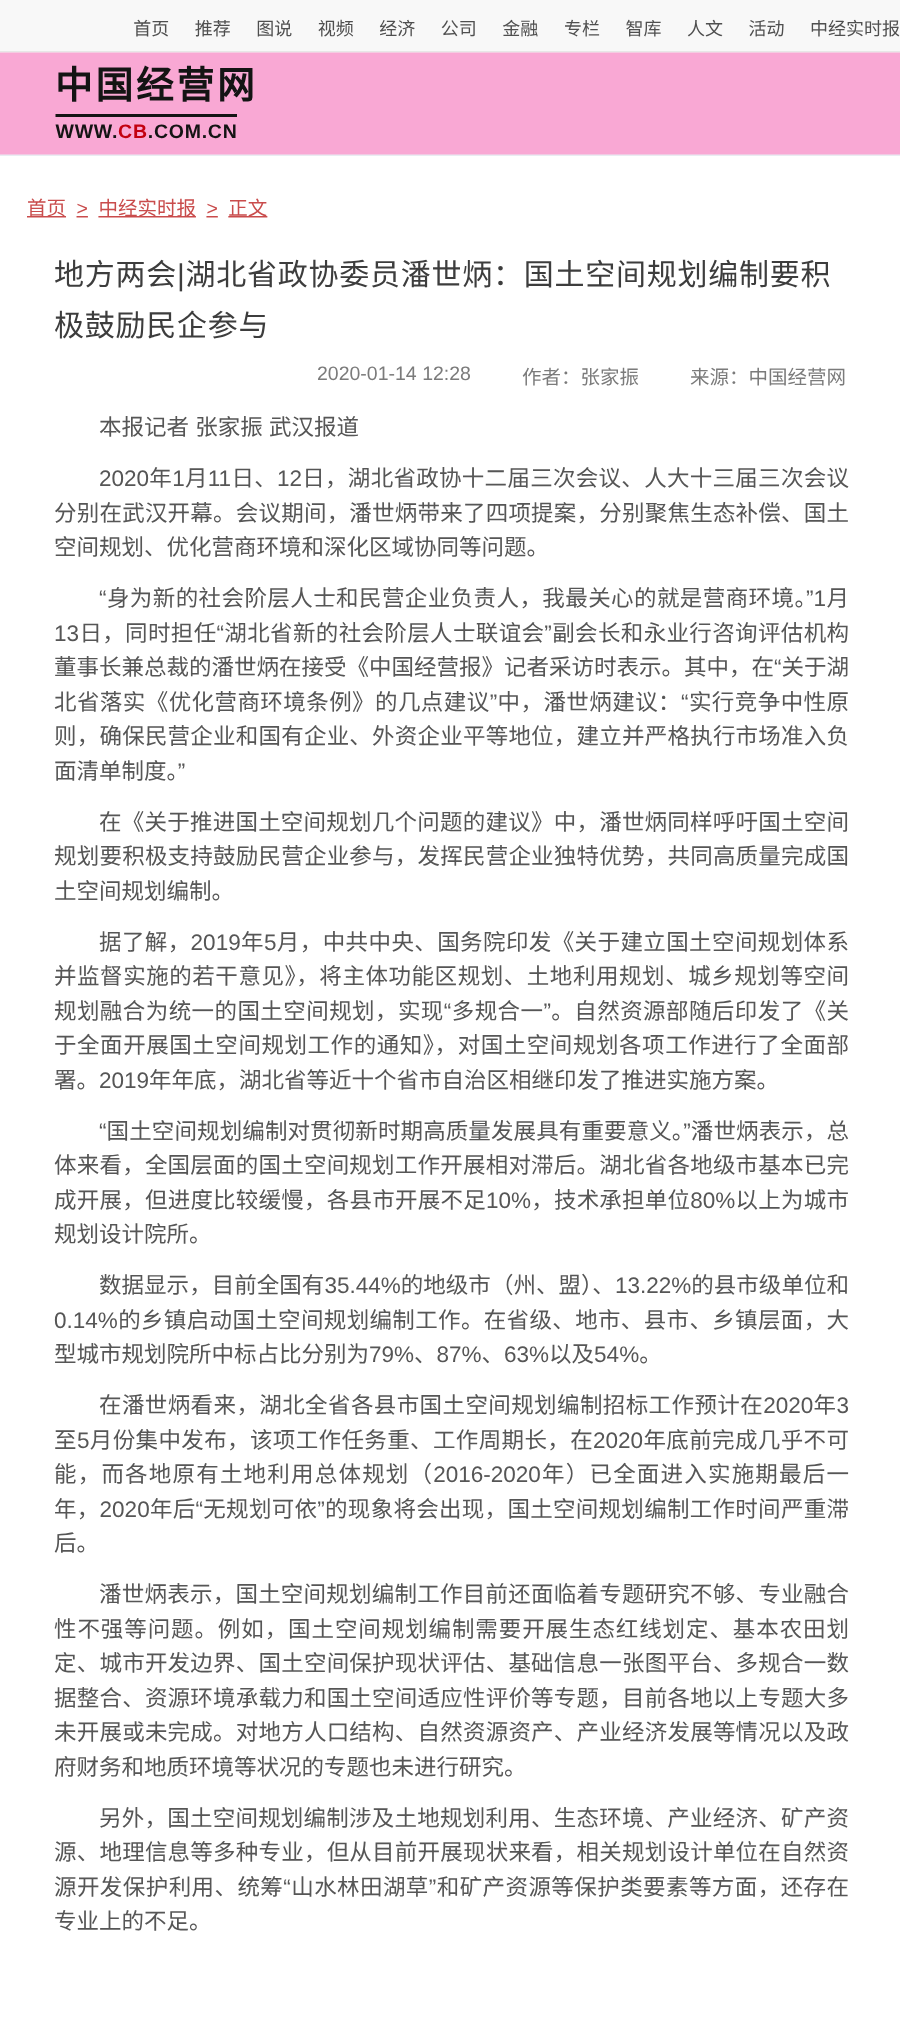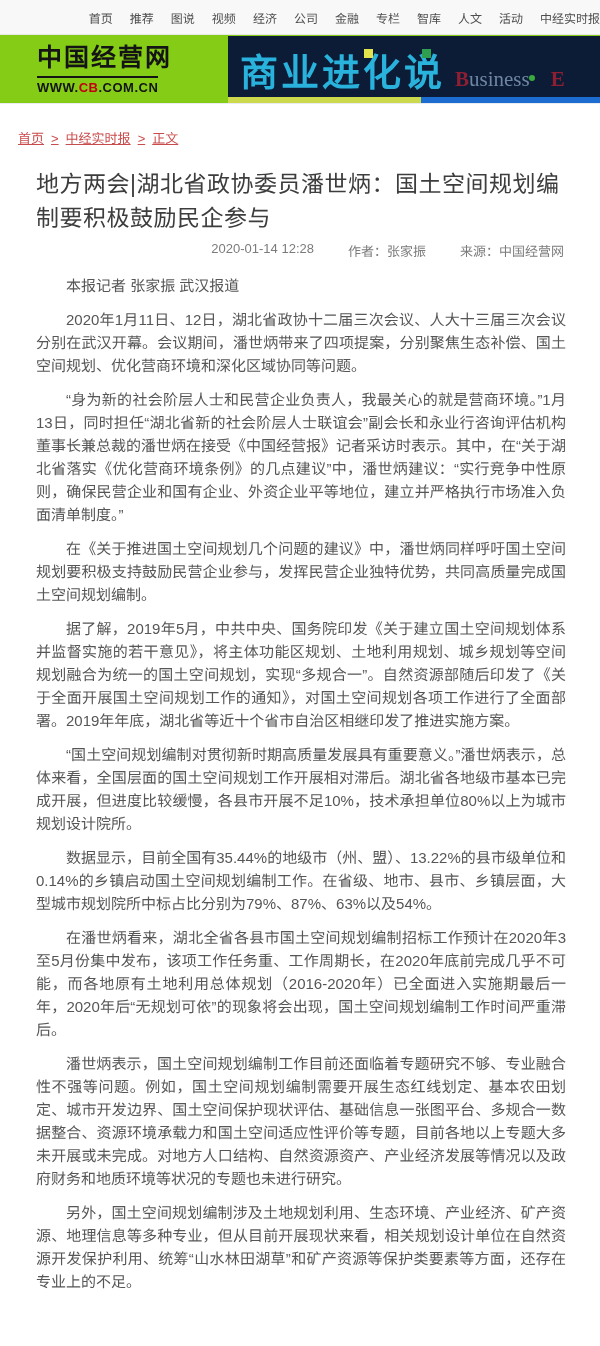--- a/index.html
+++ b/index.html
@@ -26,21 +26,21 @@
     color: #4f4f4f;
     white-space: nowrap;
   }
   .nav-item { cursor: pointer; }
 
   
   .header {
     position: relative;
     height: 69px;
     border-bottom: 1px solid #e9ecf2;
-    background: #84cc16;
+    background: #f9a8d4;
   }
   .logo { position: absolute; left: 37px; top: 9px; cursor: pointer; }
   .logo-title {
     font-family: "Liberation Serif", serif;
     font-weight: bold;
     font-size: 25px;
     color: #141414;
     letter-spacing: 2px;
     line-height: 1.15;
   }
@@ -95,21 +95,21 @@
     font-size: 13px;
     color: #c94c4c;
     text-decoration: underline;
   }
   .bc-item { cursor: pointer; }
   .bc-sep { margin: 0 7px; }
 
   
   .article-title {
     margin: 20px 34px 0 36px;
-    font-size: 23px;
+    font-size: 20px;
     line-height: 34px;
     font-weight: 400;
     color: #3d3d3d;
     letter-spacing: 0.5px;
   }
   .article-meta {
     margin: 6px 36px 0 48px;
     font-size: 13px;
     color: #7b7b7b;
     display: flex;
@@ -142,31 +142,20 @@
     <span class="nav-item">活动</span>
     <span class="nav-item">中经实时报</span>
   </nav>
 
 <header class="header">
   <div class="logo">
     <div class="logo-title">中国经营网</div>
     <div class="logo-url"><span>WWW.</span><span class="cb">CB</span><span>.COM.CN</span></div>
   </div>
 
-  <div class="banner">
-    <span class="banner-cn">商业进化说</span>
-    <span class="banner-en"><span class="cap">B</span><span>usiness</span><span class="partial">E</span></span>
-    <span class="px px-yellow"></span>
-    <span class="px px-green"></span>
-    <span class="px dot-green"></span>
-    <div class="banner-bar">
-      <span class="bar-yellow"></span>
-      <span class="bar-blue"></span>
-    </div>
-  </div>
 </header>
 
 <div class="breadcrumb"><span class="bc-item">首页</span><span class="bc-sep">&gt;</span><span class="bc-item">中经实时报</span><span class="bc-sep">&gt;</span><span class="bc-item">正文</span></div>
 
 <h1 class="article-title">地方两会|湖北省政协委员潘世炳：国土空间规划编制要积极鼓励民企参与</h1>
 
 <div class="article-meta">
   <span>2020-01-14 12:28</span>
   <span>作者：张家振</span>
   <span>来源：中国经营网</span>

